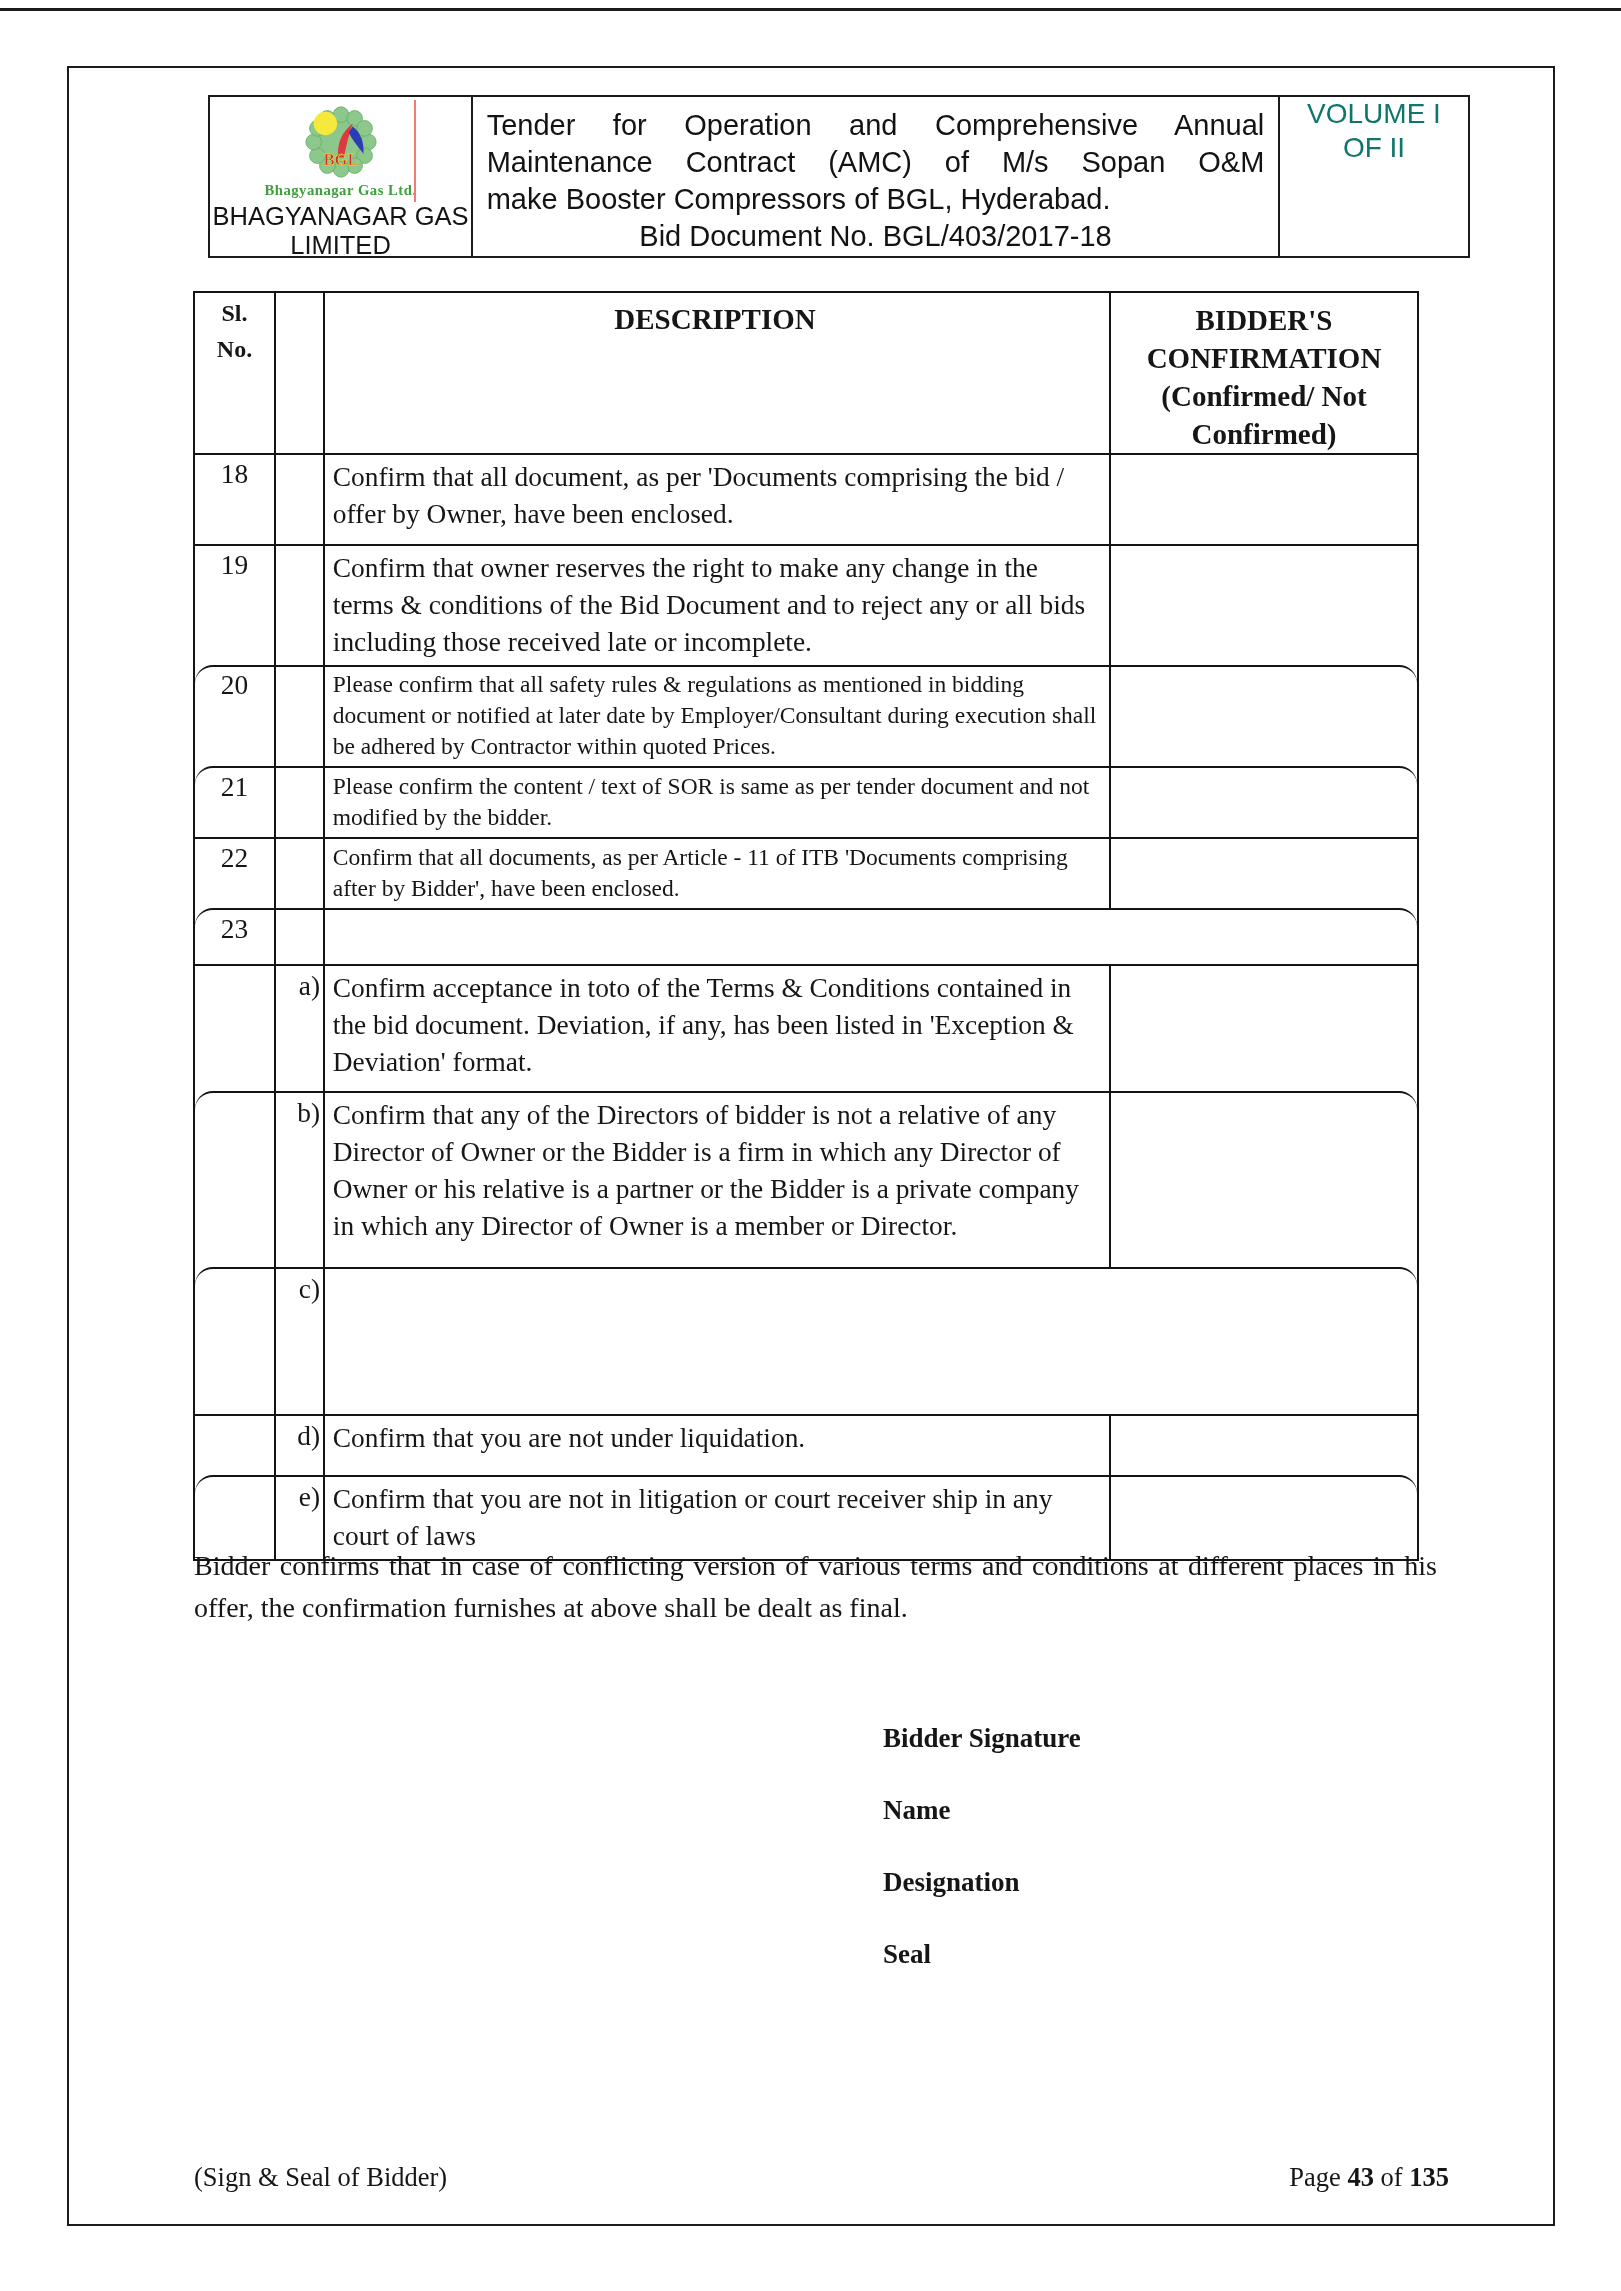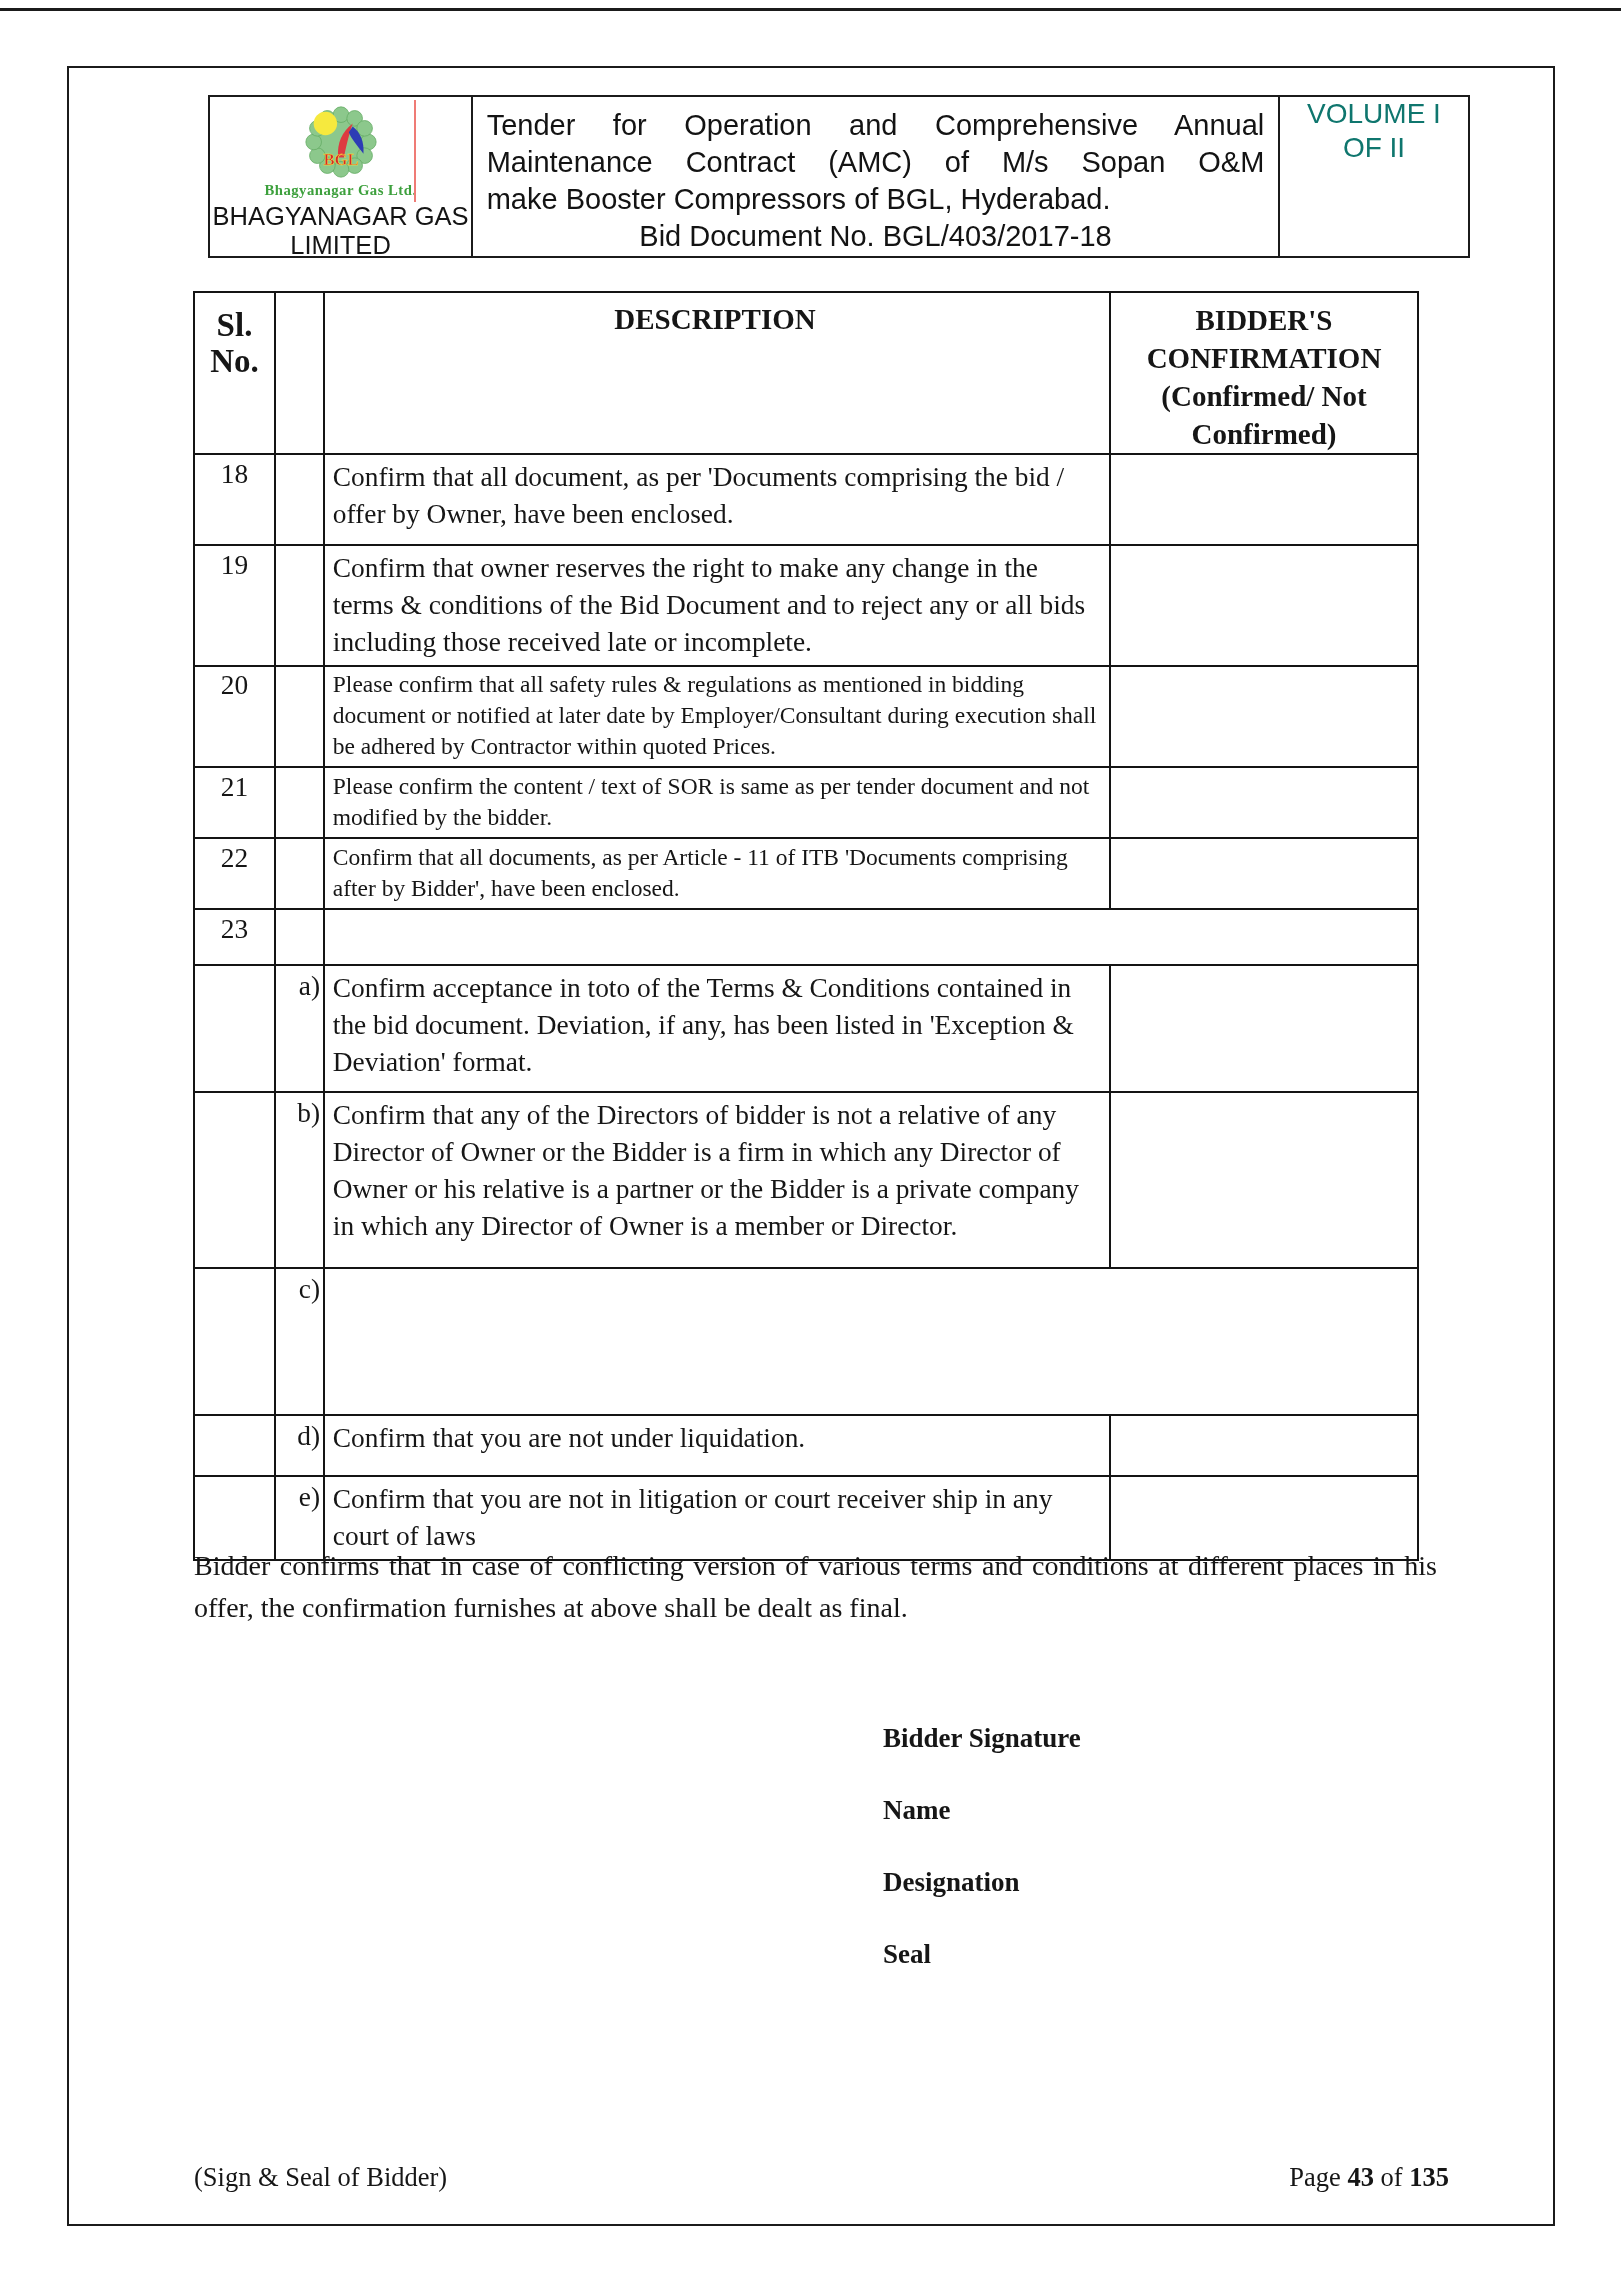--- a/index.html
+++ b/index.html
@@ -30,28 +30,28 @@
   .cline{text-align:center;}
   .volume-cell{
     flex:1;display:flex;flex-direction:column;justify-content:flex-start;align-items:center;
     font-family:"Liberation Sans","DejaVu Sans",sans-serif;font-size:28px;line-height:34px;color:#0f766e;
   }
 
   
   .main-table{position:absolute;left:193px;top:291px;width:1226px;border:2.9px solid #141414;box-sizing:border-box;background:#fff;}
   .trow{display:flex;align-items:stretch;box-sizing:border-box;}
   .trow + .trow, #tbody .trow{border-top:2px solid #141414;}
-  .trow.heavy{border-top-width:3.9px;}
+  .trow.heavy{border-top-width:3.9px;border-radius:18px;}
   .c{box-sizing:border-box;}
   .c.sl{width:81px;text-align:center;padding-top:3.9px;font-size:27.4px;border-right:2px solid #141414;}
   .c.lbl{width:49px;text-align:right;padding:4.9px 2.9px 0 0;font-size:27.4px;border-right:2px solid #141414;}
   .c.desc{width:786px;padding:3.9px 11.8px 3.9px 7.8px;font-size:27.4px;line-height:37px;border-right:2px solid #141414;}
   .c.conf{flex:1;}
   .thead{min-height:137px;font-weight:bold;}
-  .thead .c.sl{font-size:33px;line-height:36px;padding-top:14px;}
+  .thead .c.sl{font-size:24px;line-height:36px;padding-top:2px;}
   .thead .c.desc{text-align:center;padding-top:7.8px;font-size:29px;}
   .thead .c.conf{text-align:center;padding:7.8px 9.8px 0 9.8px;font-size:29px;line-height:38px;}
   .trow.small .c.desc{font-size:23.5px;line-height:31px;padding-top:2.9px;}
   .trow.boldrow .c.desc{font-weight:bold;padding-left:21.6px;padding-top:6.9px;}
 
   
   .closing{position:absolute;left:194px;top:1545px;width:1243px;margin:0;font-size:28px;line-height:42px;text-align:justify;}
   .sig-block{position:absolute;left:883px;top:1723px;font-weight:bold;font-size:27px;}
   .sig-block div{height:72px;}
   .footer{position:absolute;left:194px;top:2162px;width:1255px;display:flex;justify-content:space-between;font-size:26.5px;}

